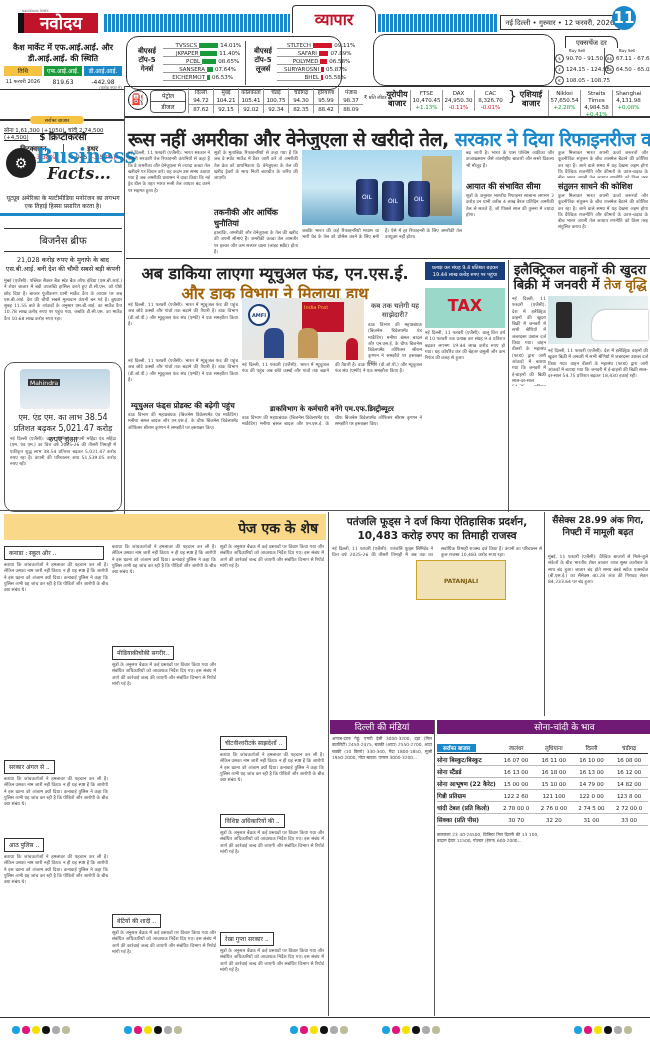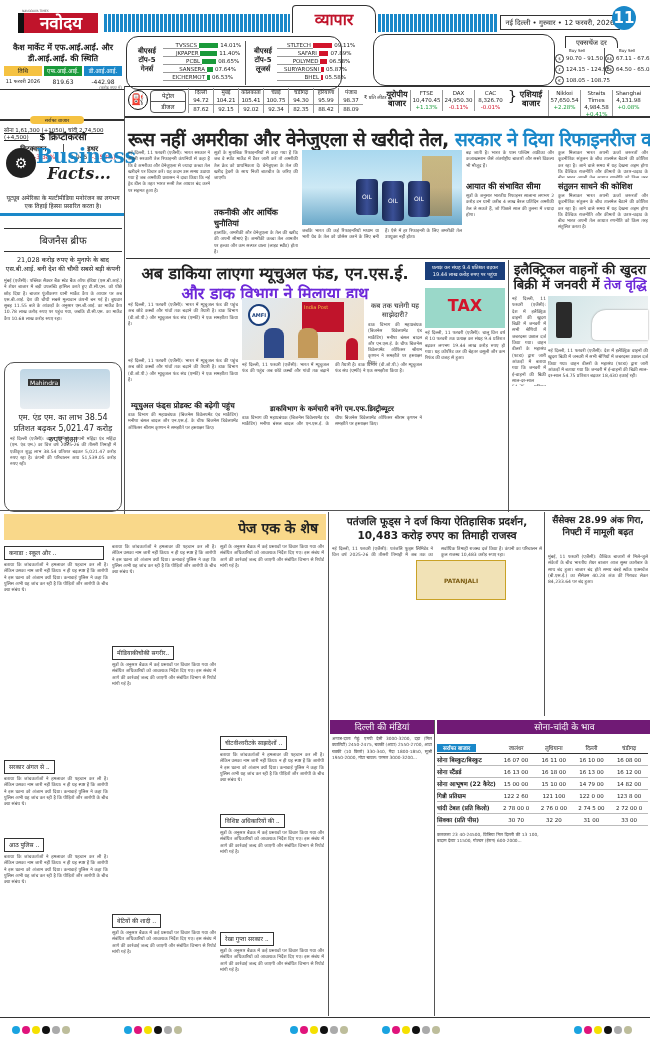--- a/index.html
+++ b/index.html
@@ -38,21 +38,21 @@
 .bf-title{font-family:"DejaVu Serif",serif;font-size:20px;font-weight:bold;color:#1a88c9;text-align:right}
 .brief{left:4px;top:228px;width:118px}
 .brief h3{font-size:10px;text-align:center;border-top:1px solid #333;border-bottom:1px solid #333;padding:4px 0;font-weight:normal}
 .col-text{font-size:4.5px;line-height:6.3px;color:#444;text-align:justify}
 .headline-main{left:128px;top:126px;width:520px;font-size:19px;font-weight:bold;letter-spacing:-0.5px;white-space:nowrap}
 .headline-main .blue{color:#1a88c9}
 .oil-img{left:302px;top:150px;width:160px;height:75px;background:linear-gradient(180deg,#a9d8ef 0%,#cde9f5 50%,#6aa8c9 100%);overflow:hidden}
 .barrel{position:absolute;bottom:4px;width:22px;height:36px;border-radius:4px;background:linear-gradient(90deg,#1b2a55,#3a4f96,#1b2a55);color:#fff;font-size:6px;text-align:center;line-height:36px}
 .sub{font-size:8px;font-weight:bold;margin:2px 0}
 .h2{font-size:18px;font-weight:bold;text-align:center;white-space:nowrap}
-.blue{color:#6d28d9}
+.blue{color:#a16207}
 .amfi-img{left:242px;top:298px;width:122px;height:62px;background:linear-gradient(135deg,#dfe9f2,#f3e1c7);overflow:hidden}
 .tax-img{left:425px;top:288px;width:80px;height:40px;background:#9ad8c9;text-align:center;font-size:16px;font-weight:bold;color:#d2142b;line-height:36px}
 .ev-img{left:548px;top:296px;width:100px;height:48px;background:linear-gradient(135deg,#cfe4e6,#f6f6f6)}
 .mahindra-img{left:20px;top:369px;width:90px;height:40px;background:linear-gradient(180deg,#bfd6e5,#e9eef2);border-radius:4px}
 .pageone-bar{left:4px;top:514px;width:322px;height:26px;background:#f9d88a}
 .pageone-bar span{position:absolute;right:8px;top:4px;font-size:14px;font-weight:bold}
 .subhead-box{border:1px solid #333;font-size:6px;padding:2px 4px;display:inline-block;margin:2px 0;background:#fff}
 .table-gold{left:437px;top:742px;width:211px}
 .table-gold .r{display:flex;height:12px;border-bottom:1px solid #bbb;font-size:5.5px;align-items:center}
 .table-gold .r div{flex:1;text-align:center}

